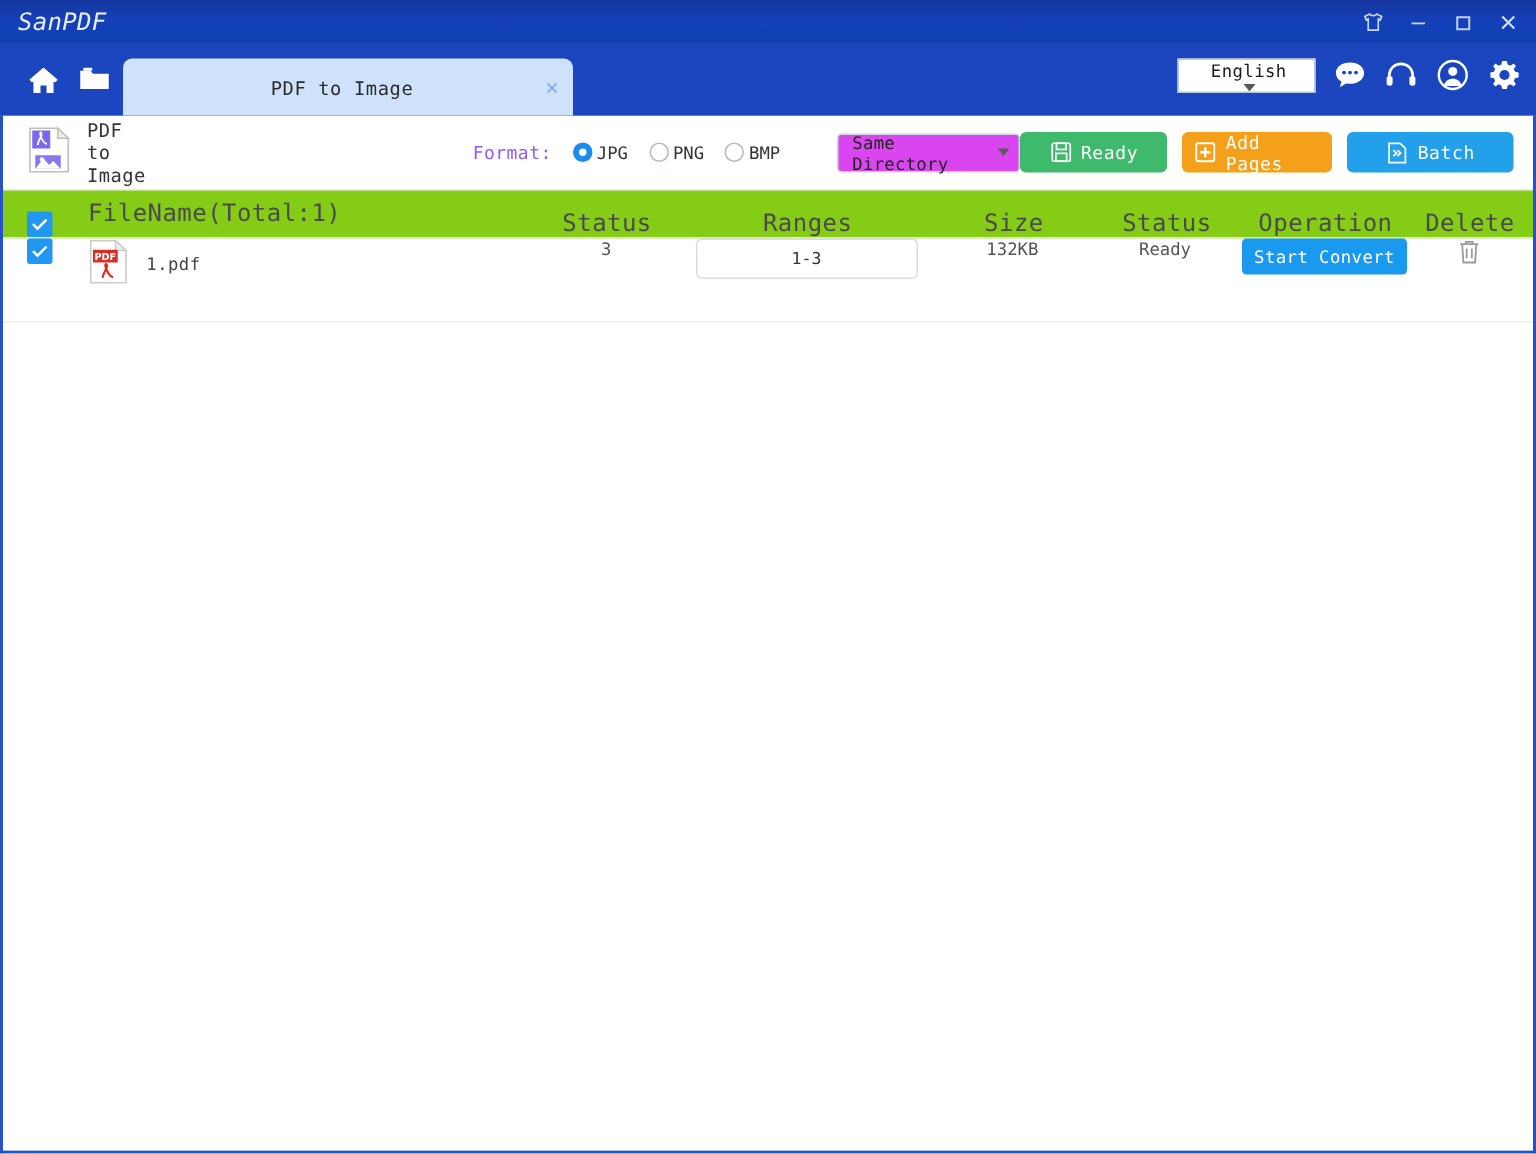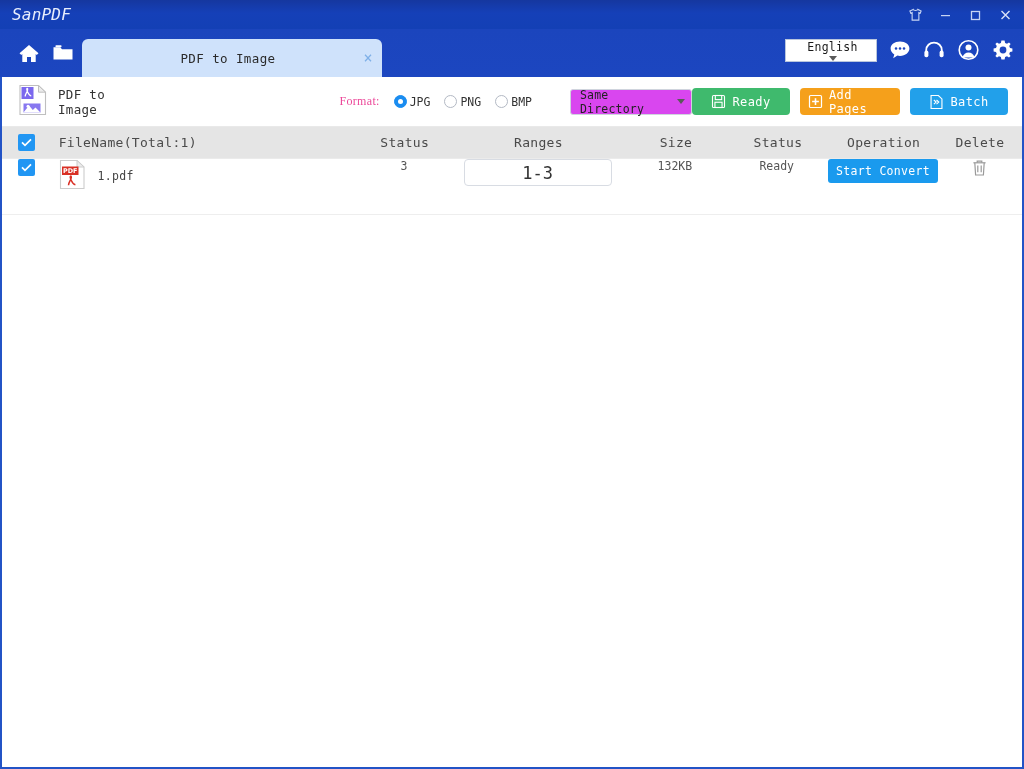--- a/index.html
+++ b/index.html
@@ -122,21 +122,21 @@
     flex: 0 0 auto;
   }
   .tool-title { display: flex; align-items: center; gap: 10px; }
   .tool-title .tt-label {
     font-size: 12.5px; color: #333; letter-spacing: .3px;
   }
   .format-group {
     display: flex; align-items: center; gap: 14px;
     margin-left: 218px;
   }
-  .format-label { font-size: 12px; color: #ec4899; letter-spacing: .3px; font-family: Liberation Serif, serif; }
+  .format-label { font-size: 12px; color: #8b5cf6; letter-spacing: .3px; }
   .radio-item { display: flex; align-items: center; gap: 3px; cursor: default; }
   .radio {
     width: 13px; height: 13px;
     border-radius: 50%;
     border: 1px solid #b3b9c4;
     background: #fff;
     display: flex; align-items: center; justify-content: center;
   }
   .radio.checked { border-color: #1a8cf0; background: #1a8cf0; }
   .radio.checked::after {
@@ -163,30 +163,30 @@
     display: flex; align-items: center; justify-content: center;
     gap: 6px;
     color: #ffffff;
     font-size: 12px;
     letter-spacing: .4px;
     padding: 0 14px;
   }
   .btn svg { display: block; }
   .btn-save  { background: #3fba6d; width: 98px; }
   .btn-add   { background: #f5a01b; width: 100px; padding: 0 8px; }
-  .btn-batch { background: #22a0ea; width: 98px; }
+  .btn-batch { background: #22a0ea; width: 111px; }
 
   
   .table { flex: 1 1 auto; display: flex; flex-direction: column; background:#fff; }
   .thead {
     height: 32px;
-    background: #e5e5e5;
+    background: #84cc16;
     border-bottom: 1px solid #ebebeb;
-    display: flex; align-items: center;
-    font-size: 13px; color: #4a4a4a;
+    display: flex; align-items: flex-end;
+    font-size: 16px; color: #4a4a4a;
     letter-spacing: .3px;
   }
   .trow {
     height: 56px;
     display: flex; align-items: flex-start;
     border-bottom: 1px solid #eeeeee;
     font-size: 11.5px; color: #555;
   }
   .c-check { width: 52px; display: flex; justify-content: center; align-items: center; }
   .c-name  { width: 328px; display: flex; align-items: center; gap: 12px; padding-left: 8px; }
@@ -205,21 +205,21 @@
     display: flex; align-items: center; justify-content: center;
   }
   .checkbox svg { display: block; }
 
   .range-input {
     width: 148px; height: 27px;
     border: 1px solid #d8dce3;
     border-radius: 4px;
     background: #fff;
     font-family: "DejaVu Sans Mono", "Liberation Mono", monospace;
-    font-size: 17px;
+    font-size: 11px;
     color: #333;
     text-align: center;
   }
   .btn-convert {
     background: #1a9aee;
     color: #fff;
     font-size: 11.5px;
     letter-spacing: .3px;
     border-radius: 3px;
     padding: 5px 8px;

